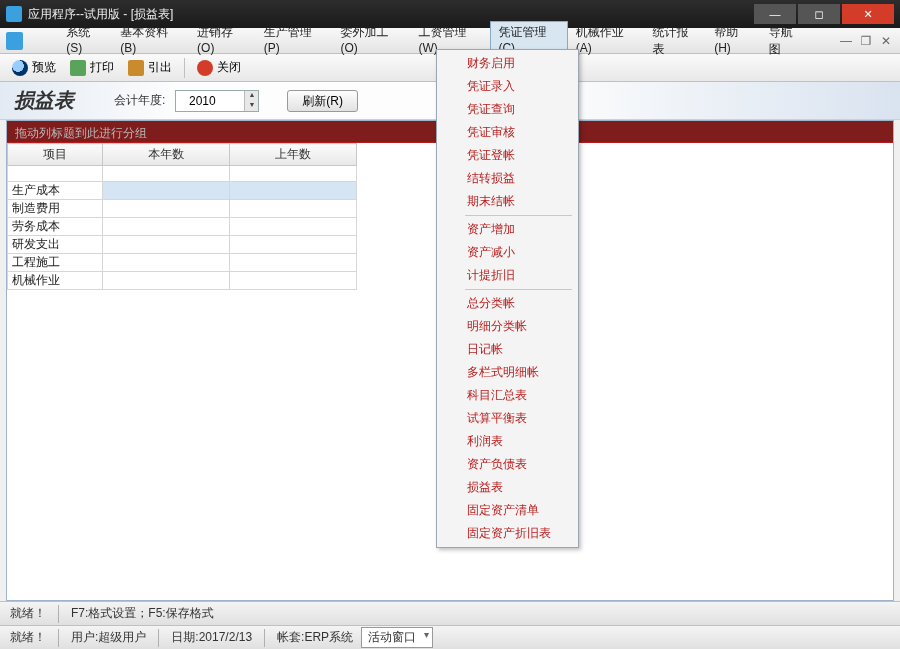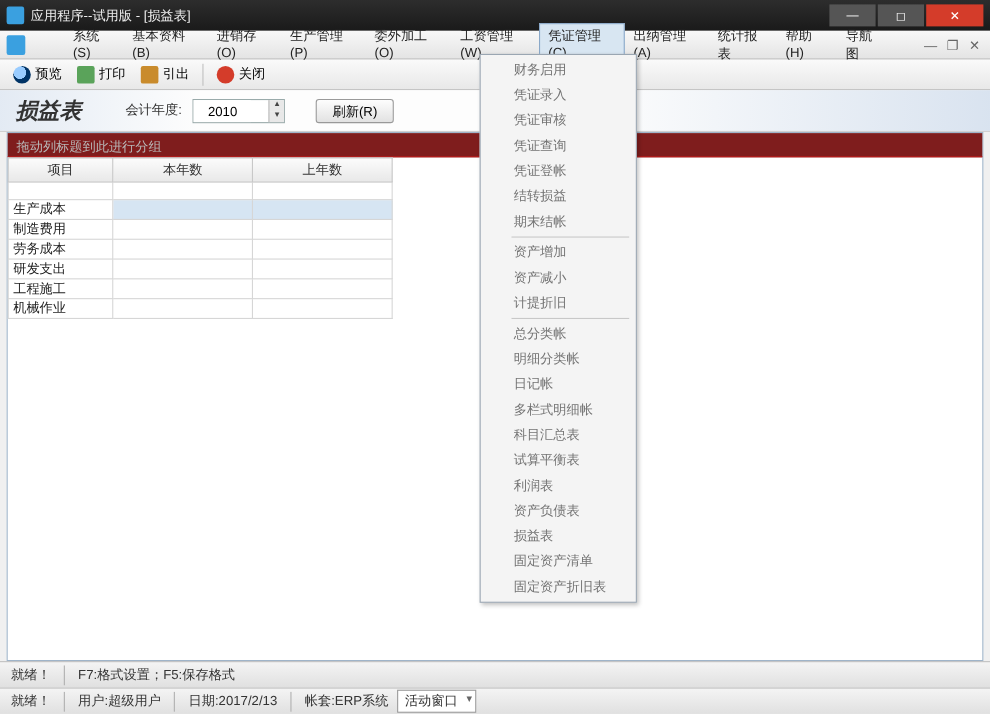--- a/index.html
+++ b/index.html
@@ -51,21 +51,21 @@
 table.grid th { background:linear-gradient(#fbfbfb,#e8e8e8); border:1px solid #c8c8c8; height:22px; font-weight:normal; color:#333; }
 table.grid td { border:1px solid #d6d6d6; height:18px; padding:0 4px; color:#222; }
 table.grid th:nth-child(1),table.grid td:nth-child(1){width:90px;}
 table.grid th:nth-child(2),table.grid td:nth-child(2){width:120px;}
 table.grid th:nth-child(3),table.grid td:nth-child(3){width:120px;}
 table.grid tr.blank td{height:16px;}
 table.grid tr.sel td:nth-child(2),table.grid tr.sel td:nth-child(3){background:#d6e5f3;}
 
 
 .dropdown { position:absolute; top:49px; left:436px; width:143px; background:#f4f4f4; border:1px solid #9aa6b2; box-shadow:2px 2px 4px rgba(0,0,0,0.25); padding:2px; z-index:50; }
-.dd-item { padding:3px 12px 3px 28px; color:#737373; cursor:default; }
+.dd-item { padding:3px 12px 3px 28px; color:#b91c1c; cursor:default; }
 .dd-sep { height:1px; background:#c8c8c8; margin:2px 4px 2px 26px; }
 
 
 .status1 { position:absolute; left:0; right:0; bottom:24px; height:24px; background:linear-gradient(#f4f4f4,#e0e0e0); border-top:1px solid #c0c0c0; display:flex; align-items:center; padding:0 10px; gap:8px; color:#333; }
 .status2 { position:absolute; left:0; right:0; bottom:0; height:24px; background:linear-gradient(#f4f4f4,#e0e0e0); border-top:1px solid #c0c0c0; display:flex; align-items:center; padding:0 10px; gap:8px; color:#333; }
 .status-sep { width:1px; height:18px; background:#b0b0b0; margin:0 4px; }
 .combo { background:#fff; border:1px solid #999; padding:1px 16px 1px 6px; position:relative; }
 .combo::after{content:"▾"; position:absolute; right:3px; top:1px; font-size:10px; color:#666;}
 </style>
 </head>
@@ -84,21 +84,21 @@
 <div class="menubar">
   <div class="logo"></div>
   <div id="menu-items" style="display: flex;">
       <div class="menu-item">系统(S)</div>
       <div class="menu-item">基本资料(B)</div>
       <div class="menu-item">进销存(O)</div>
       <div class="menu-item">生产管理(P)</div>
       <div class="menu-item">委外加工(O)</div>
       <div class="menu-item">工资管理(W)</div>
       <div class="menu-item active">凭证管理(C)</div>
-      <div class="menu-item">出纳管理(A)</div>
+      <div class="menu-item">机械作业(A)</div>
       <div class="menu-item">统计报表</div>
       <div class="menu-item">帮助(H)</div>
       <div class="menu-item">导航图</div>
     </div>
   <div class="mdi-btns">
     <div class="mdi-btn">—</div>
     <div class="mdi-btn">❐</div>
     <div class="mdi-btn">✕</div>
   </div>
 </div>
@@ -182,22 +182,22 @@
           <td></td>
           <td></td>
         </tr>
       </tbody>
   </table>
 </div>
 
 <div class="dropdown" id="dropdown">
     <div class="dd-item">财务启用</div>
     <div class="dd-item">凭证录入</div>
+    <div class="dd-item">凭证查询</div>
     <div class="dd-item">凭证审核</div>
-    <div class="dd-item">凭证查询</div>
     <div class="dd-item">凭证登帐</div>
     <div class="dd-item">结转损益</div>
     <div class="dd-item">期末结帐</div>
     <div class="dd-sep"></div>
     <div class="dd-item">资产增加</div>
     <div class="dd-item">资产减小</div>
     <div class="dd-item">计提折旧</div>
     <div class="dd-sep"></div>
     <div class="dd-item">总分类帐</div>
     <div class="dd-item">明细分类帐</div>

